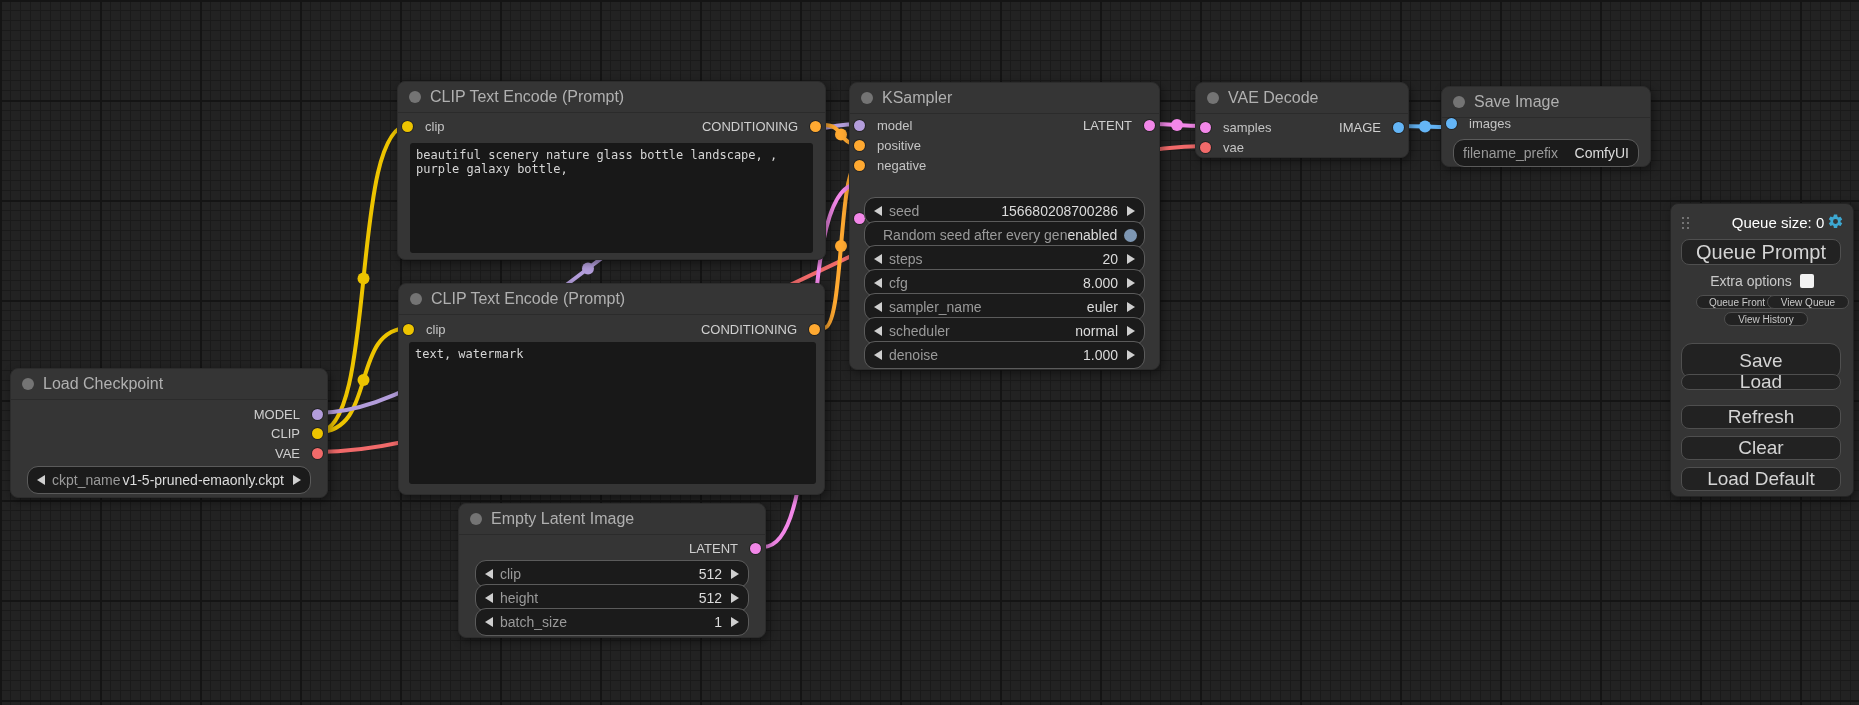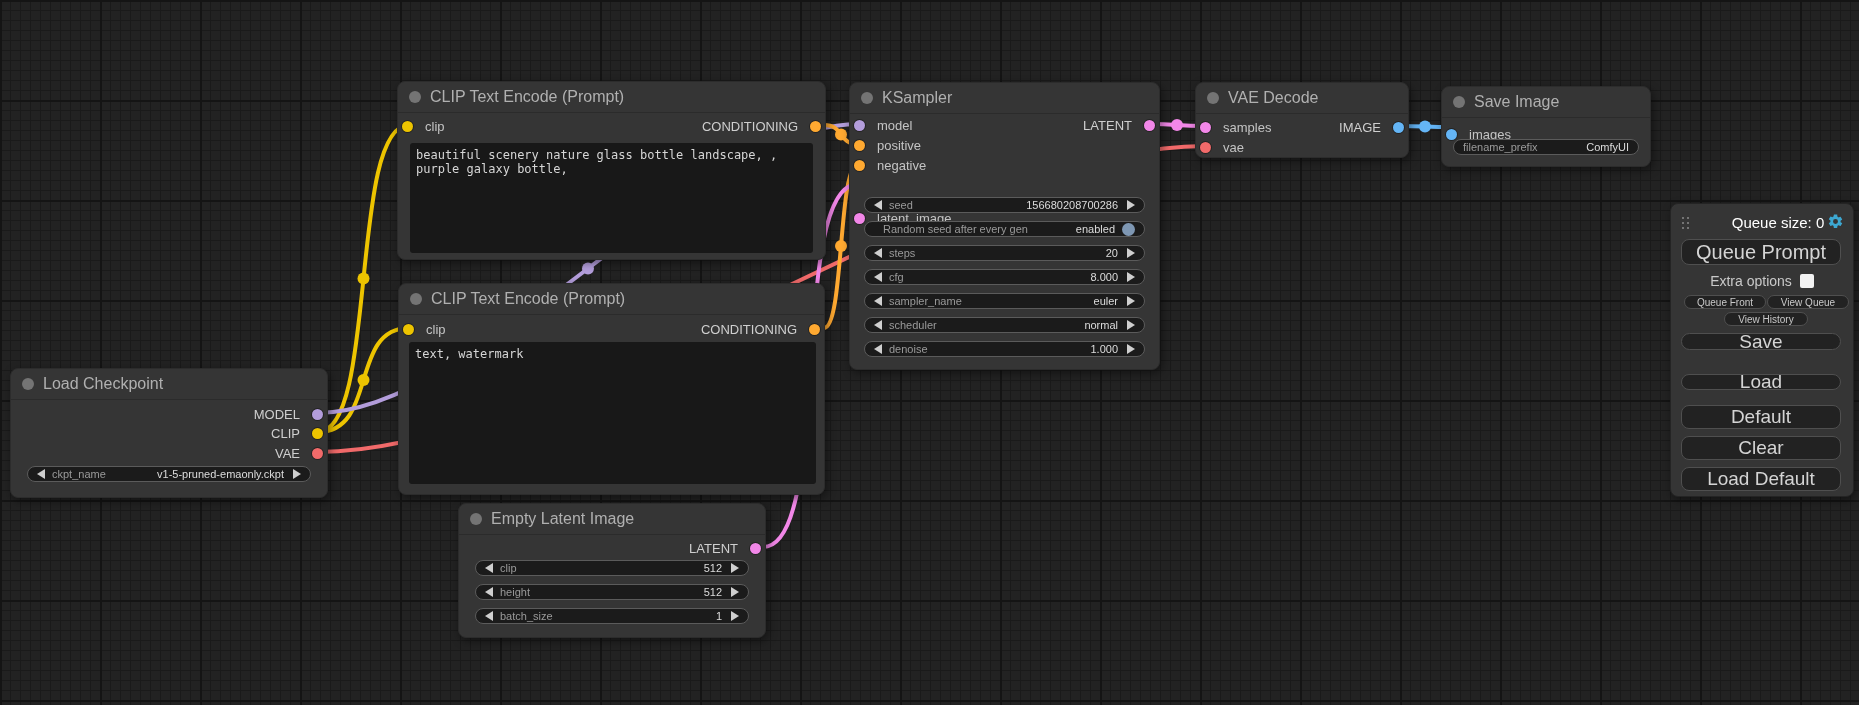--- a/index.html
+++ b/index.html
@@ -26,23 +26,23 @@
   .ntitle{height:30px;display:flex;align-items:center;gap:9px;padding:0 11px;
           font-size:16px;color:#b0b0b0;border-bottom:1px solid #2b2b2b;white-space:nowrap;}
   .tdot{width:12px;height:12px;border-radius:50%;background:#747474;flex:none;}
   .slot{position:absolute;display:flex;align-items:center;gap:12px;height:20px;
         font-size:13px;color:#c4c4c4;white-space:nowrap;}
   .slot.in{left:4px;} .slot.out{right:4px;color:#cfcfcf;}
   .sdot{width:11px;height:11px;border-radius:50%;flex:none;box-shadow:0 0 0 1px rgba(0,0,0,.35);}
   .c-model{background:#b39ddb;} .c-clip{background:#edc400;} .c-vae{background:#f16a6a;}
   .c-cond{background:#ffa931;} .c-latent{background:#f287e8;} .c-image{background:#64b5f6;}
 
-  .widget{position:absolute;height:16px;background:#1b1b1b;border:1px solid #5b5b5b;
+  .widget{position:absolute;height:28px;background:#1b1b1b;border:1px solid #5b5b5b;
           border-radius:11px;display:flex;align-items:center;padding:0 9px;
-          font-size:11px;color:#9a9a9a;box-sizing:border-box;white-space:nowrap;}
+          font-size:14px;color:#9a9a9a;box-sizing:border-box;white-space:nowrap;}
   .wvalue{margin-left:auto;color:#dcdcdc;}
   .arl{width:0;height:0;border-top:5px solid transparent;border-bottom:5px solid transparent;
        border-right:8px solid #cfcfcf;margin-right:7px;flex:none;}
   .arr{width:0;height:0;border-top:5px solid transparent;border-bottom:5px solid transparent;
        border-left:8px solid #cfcfcf;margin-left:9px;flex:none;}
   .toggle{width:13px;height:13px;border-radius:50%;background:#7e97b3;margin-left:7px;flex:none;}
   .textbox{position:absolute;background:#181818;border-radius:3px;color:#d6d6d6;
            font-family:"DejaVu Sans Mono",monospace;font-size:12px;line-height:14px;
            padding:5px 6px;white-space:pre-wrap;overflow:hidden;box-sizing:border-box;}
 
@@ -260,21 +260,21 @@
     <span>IMAGE</span>
       <span class="sdot c-image"></span>
   </div>
 </div>
 
 <div class="node" style="left:1441px;top:86px;width:208px;height:79px;">
   <div class="ntitle">
     <span class="tdot"></span>
     <span>Save Image</span>
   </div>
-  <div class="slot in" style="top:37px;">
+  <div class="slot in" style="top:26px;">
     <span class="sdot c-image"></span>
       <span>images</span>
   </div>
   <div class="widget" style="left:11px;top:52px;width:186px;">
     <span>filename_prefix</span>
     <span class="wvalue">ComfyUI</span>
   </div>
 </div>
 
 <div class="qpanel">
@@ -283,21 +283,21 @@
     </div>
   <div class="qheader">Queue size: 0</div>
   <svg class="gear" viewBox="0 0 24 24">
     <path fill="#3da8d2" d="M19.14,12.94a7.07,7.07,0,0,0,.06-.94,7.07,7.07,0,0,0-.06-.94l2.03-1.58a.5.5,0,0,0,.12-.64l-1.92-3.32a.5.5,0,0,0-.61-.22l-2.39,1a7.34,7.34,0,0,0-1.62-.94l-.36-2.54A.5.5,0,0,0,13.9,2H10.1a.5.5,0,0,0-.49.42L9.25,4.96a7.34,7.34,0,0,0-1.62.94l-2.39-1a.5.5,0,0,0-.61.22L2.71,8.44a.5.5,0,0,0,.12.64l2.03,1.58a7.07,7.07,0,0,0-.06.94,7.07,7.07,0,0,0,.06.94L2.83,14.12a.5.5,0,0,0-.12.64l1.92,3.32a.5.5,0,0,0,.61.22l2.39-1a7.34,7.34,0,0,0,1.62.94l.36,2.54a.5.5,0,0,0,.49.42h3.8a.5.5,0,0,0,.49-.42l.36-2.54a7.34,7.34,0,0,0,1.62-.94l2.39,1a.5.5,0,0,0,.61-.22l1.92-3.32a.5.5,0,0,0-.12-.64ZM12,15.5A3.5,3.5,0,1,1,15.5,12,3.5,3.5,0,0,1,12,15.5Z"></path>
   </svg>
   <div class="qbtn" style="top:35px;height:26px;font-size:20px;">Queue Prompt</div>
   <div class="qextra">
     <span>Extra options</span>
     <span class="chk"></span>
   </div>
-  <div class="qpill" style="left:13px;top:91px;width:82px;">Queue Front</div>
+  <div class="qpill" style="left:25px;top:91px;width:82px;">Queue Front</div>
   <div class="qpill" style="left:96px;top:91px;width:82px;">View Queue</div>
   <div class="qpill" style="left:53px;top:108px;width:84px;">View History</div>
-  <div class="qbtn" style="top:129px;height:17px;border-radius:11px;">Save</div>
+  <div class="qbtn" style="top:139px;height:36px;border-radius:11px;">Save</div>
   <div class="qbtn" style="top:170px;height:16px;">Load</div>
-  <div class="qbtn" style="top:201px;height:24px;">Default</div>
+  <div class="qbtn" style="top:201px;height:24px;">Refresh</div>
   <div class="qbtn" style="top:232px;height:24px;">Clear</div>
   <div class="qbtn" style="top:263px;height:24px;">Load Default</div>
 </div>
 
 </body></html>

